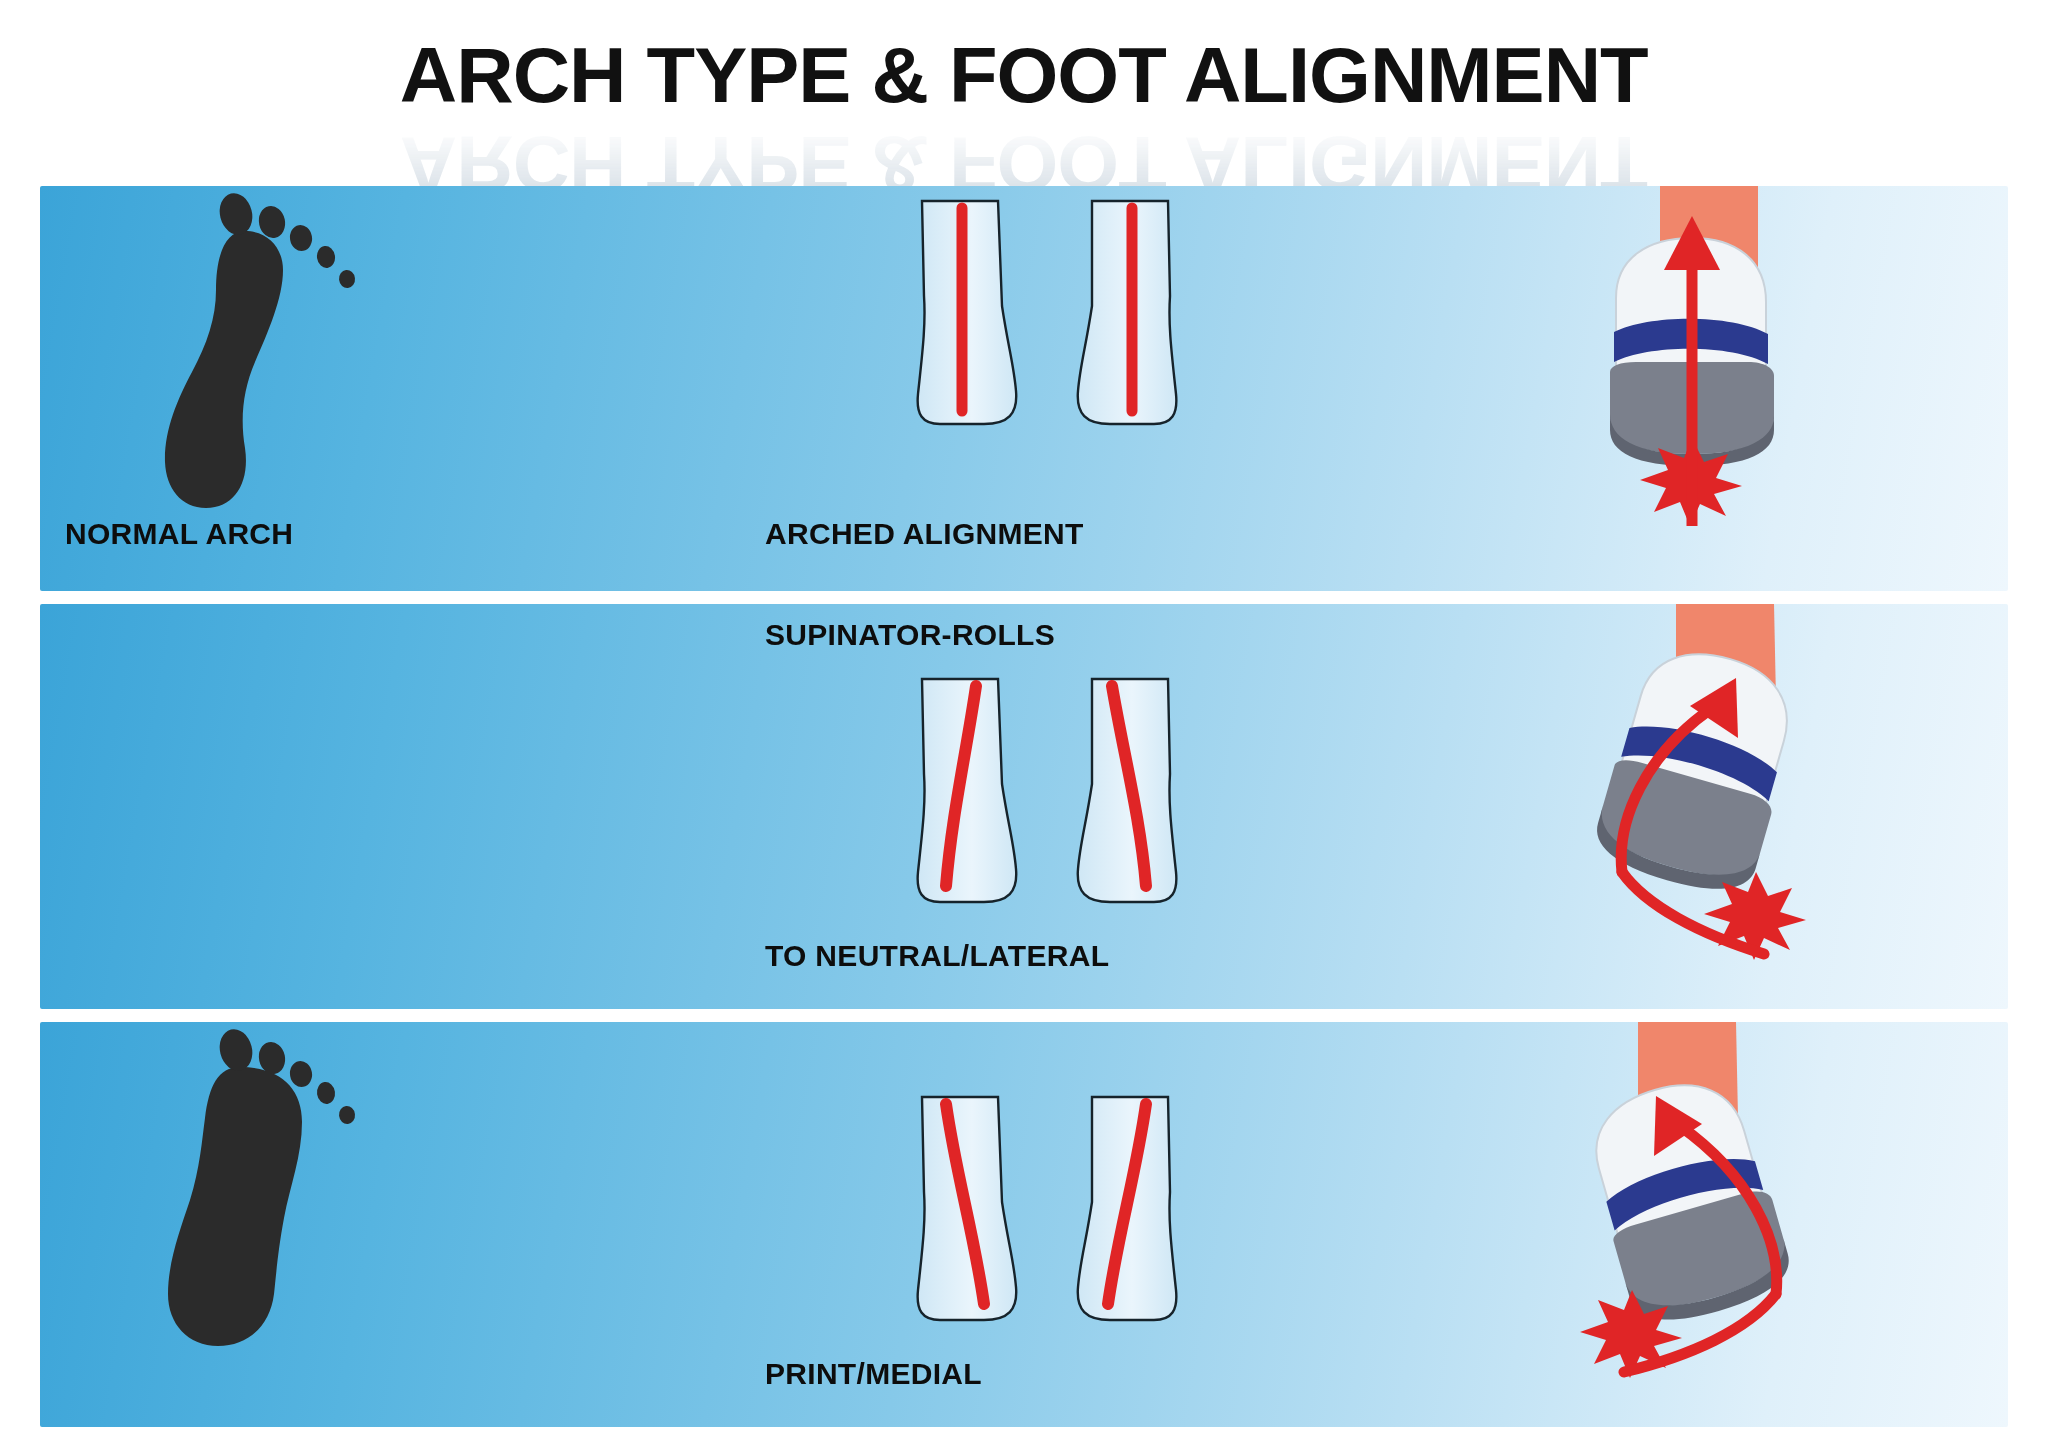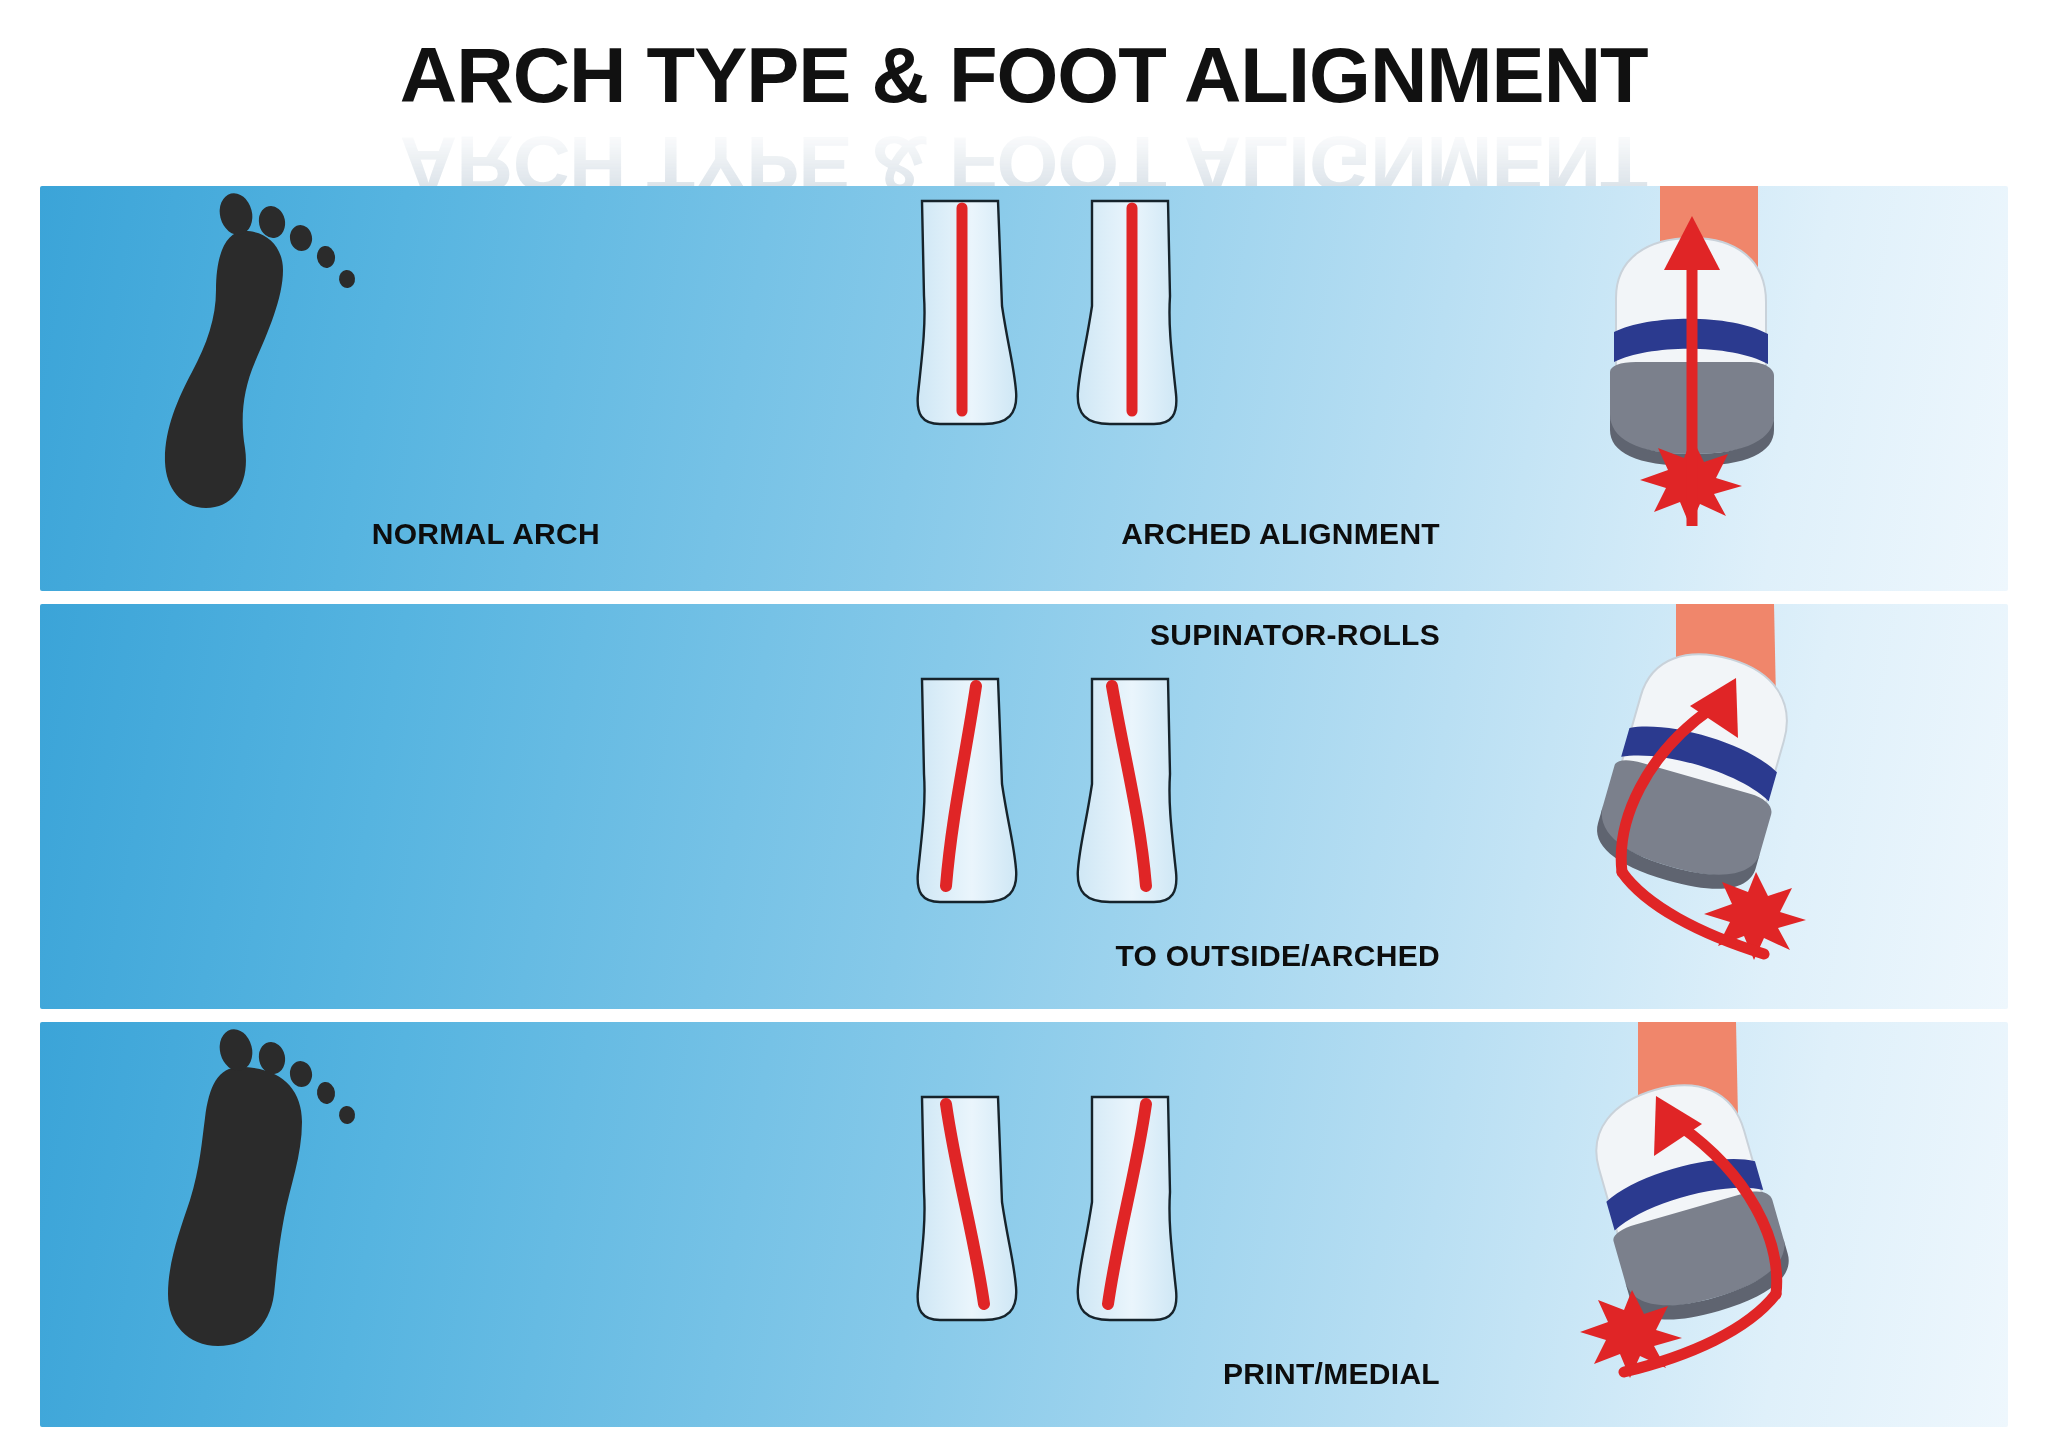--- a/index.html
+++ b/index.html
@@ -44,25 +44,26 @@
   }
   #row-1{top:186px;}
   #row-2{top:604px;}
   #row-3{top:1022px;}
 
   .col-print{position:absolute;left:0;top:0;width:560px;height:100%;}
   .col-align{position:absolute;left:700px;top:0;width:700px;height:100%;}
   .col-shoe{position:absolute;left:1540px;top:0;width:428px;height:100%;}
 
   .caption{
-    position:absolute;width:100%;text-align:right;
+    position:absolute;width:100%;text-align:left;
     font-size:30px;font-weight:bold;color:#0d0d0d;
     letter-spacing:.3px;
     font-family:"Liberation Sans", sans-serif;
     white-space:nowrap;
+    padding-left:25px;
   }
   .caption.below{bottom:40px;}
   .caption.top{top:14px;}
   .caption.mid-below{bottom:36px;}
 
   .art{position:absolute;left:0;top:0;width:100%;height:100%;}
   svg{display:block;overflow:visible;}
 </style>
 </head>
 <body>
@@ -154,21 +155,21 @@
               <stop offset="55%" stop-color="#eaf5fc"></stop>
               <stop offset="100%" stop-color="#cfe7f5"></stop>
             </linearGradient>
           </defs>
           <path d="M182,15 L258,15 L262,120 C268,160 274,180 276,205 C278,228 268,238 244,238 L200,238 C182,238 176,228 178,208 C182,170 186,140 184,110 Z" fill="url(#legGrad2)" stroke="#16232b" stroke-width="2.4"></path>
           <path d="M236,22 C226,90 212,150 206,222" stroke="#e02526" stroke-width="12" stroke-linecap="round" fill="none"></path>
           <path d="M352,15 L428,15 L430,110 C428,140 432,170 436,208 C438,228 432,238 414,238 L370,238 C346,238 336,228 338,205 C340,180 346,160 352,120 Z" fill="url(#legGrad2)" stroke="#16232b" stroke-width="2.4"></path>
           <path d="M372,22 C384,92 400,152 406,222" stroke="#e02526" stroke-width="12" stroke-linecap="round" fill="none"></path>
         </svg>
       </div>
-      <div class="caption mid-below">TO OUTSIDE/ARCHED</div>
+      <div class="caption mid-below">TO NEUTRAL/LATERAL</div>
     </div>
 
     <div class="col-shoe">
       <div class="art">
         <svg width="428" height="400" viewBox="0 0 428 400">
           <path d="M96,0 L194,0 L196,96 C196,116 176,126 146,126 C116,126 96,114 96,94 Z" fill="#f0866b"></path>
           <g transform="rotate(16 120 190)">
             <path d="M36,112 C36,72 68,52 112,52 C156,52 186,74 186,116 L186,218 C186,242 160,254 112,254 C62,254 36,240 36,214 Z" fill="#f2f5f8" stroke="#c9d2da" stroke-width="2"></path>
             <path d="M34,146 C70,128 152,128 188,148 L188,178 C152,158 70,158 34,176 Z" fill="#2b3a8f"></path>
             <path d="M30,186 C30,180 40,176 56,176 L168,176 C184,176 194,182 194,190 L194,232 C194,254 168,268 112,268 C56,268 30,254 30,232 Z" fill="#7b808c"></path>

